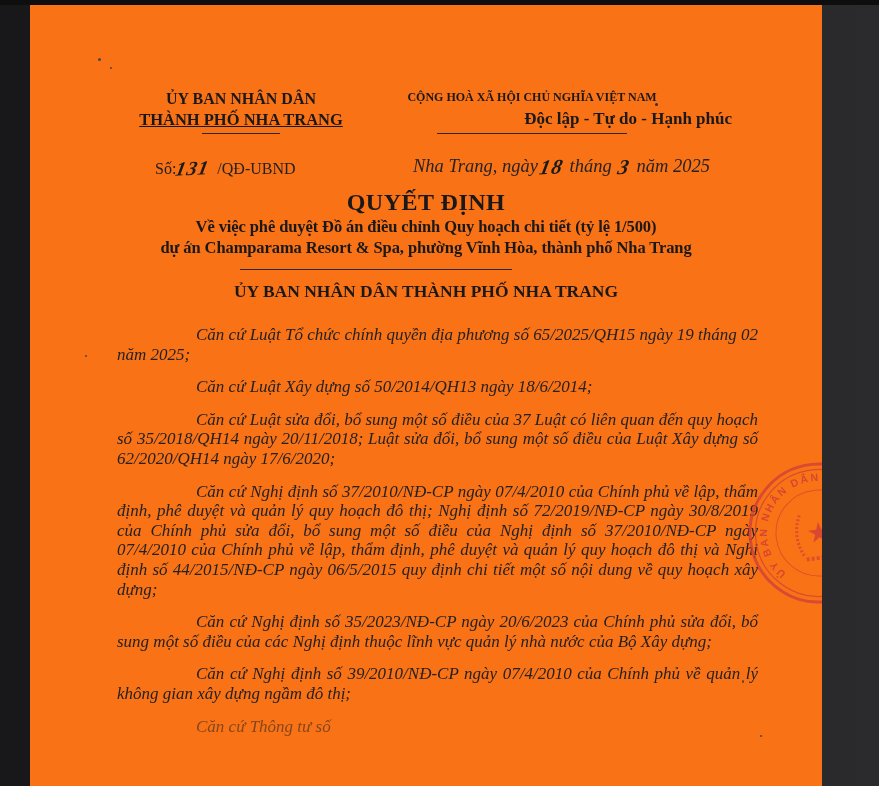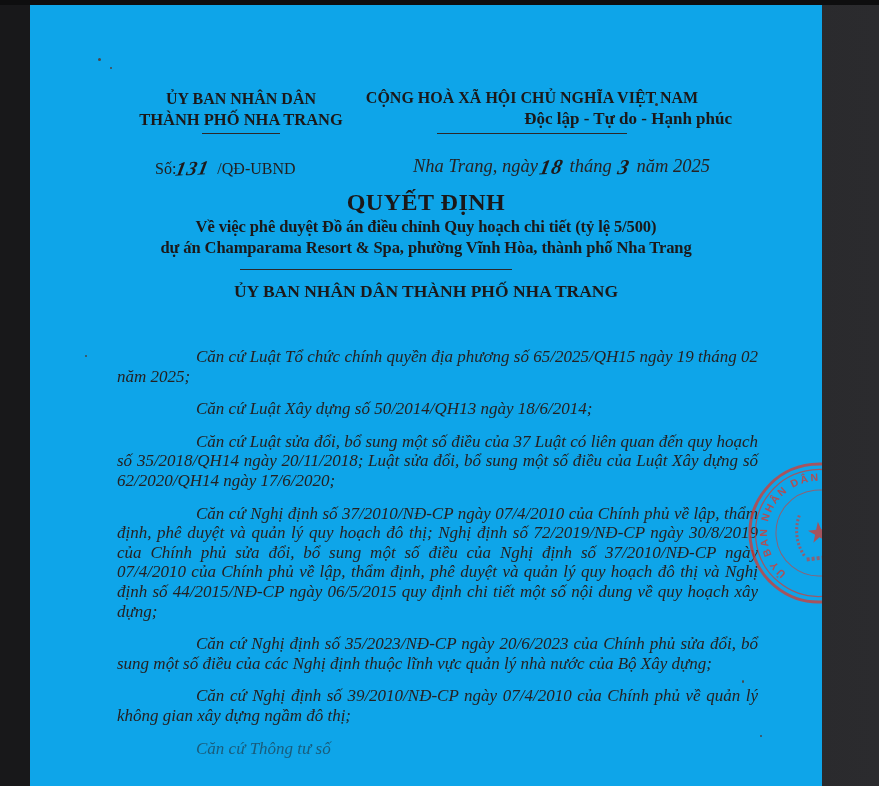--- a/index.html
+++ b/index.html
@@ -4,28 +4,28 @@
 <style>
   html,body{margin:0;padding:0;}
   body{
     width:879px;height:786px;overflow:hidden;position:relative;
     background:linear-gradient(90deg,#18181a 0px,#18181a 30px,#242427 400px,#2b2b2e 100%);
     font-family:"Liberation Serif","DejaVu Serif",serif;
   }
   .top-strip{position:absolute;left:0;top:0;width:879px;height:5px;background:#0e0e0f;}
   .page{
     position:absolute;left:30px;top:5px;width:792px;height:781px;
-    background:#0ea5e9;overflow:hidden;color:#232021;
+    background:#f97316;overflow:hidden;color:#232021;
   }
   .abs{position:absolute;}
   .c{text-align:center;}
   .b{font-weight:bold;color:#1b1819;}
   .hdr-l1{font-size:16px;line-height:20px;}
-  .hdr-l2{font-size:16.5px;line-height:21px;}
-  .hdr-r1{font-size:16px;line-height:21px;}
+  .hdr-l2{font-size:16.5px;line-height:21px;text-decoration:underline;}
+  .hdr-r1{font-size:12px;line-height:21px;}
   .hdr-r2{font-size:17px;line-height:22px;text-align:right;}
   .rule{height:0;border-top:1.6px solid #2c2829;margin:3px auto 0;}
   .so-line{font-size:16px;white-space:nowrap;}
   .date-line{font-style:italic;font-size:18.5px;white-space:nowrap;color:#262324;}
   .hw{
     font-style:italic;font-weight:bold;display:inline-block;
     transform:skewX(-14deg) rotate(-3deg);letter-spacing:1px;
     font-size:20px;position:relative;top:1px;color:#1d1a1b;
   }
   .hw-date{font-size:21px;top:2px;margin:0 2px;}
@@ -66,28 +66,28 @@
 
   <div class="abs date-line" style="left:383px;top:148px;">
     <span>Nha Trang,  ngày</span><span class="hw hw-date">18</span>
     <span>tháng</span>
     <span class="hw hw-date">3</span>
     <span>năm 2025</span>
   </div>
 
   <div class="abs c" style="left:46px;top:186px;width:700px;">
     <div class="b title-main">QUYẾT ĐỊNH</div>
-    <div class="b title-sub">Về việc phê duyệt Đồ án điều chỉnh Quy hoạch chi tiết (tỷ lệ 5/500)</div>
+    <div class="b title-sub">Về việc phê duyệt Đồ án điều chỉnh Quy hoạch chi tiết (tỷ lệ 1/500)</div>
     <div class="b title-sub" style="margin-top:0;">dự án Champarama Resort &amp; Spa, phường Vĩnh Hòa, thành phố Nha Trang</div>
   </div>
   <div class="abs rule" style="left:210px;top:264px;width:272px;margin:0;"></div>
 
   <div class="abs c b issuer" style="left:46px;top:275px;width:700px;">ỦY BAN NHÂN DÂN THÀNH PHỐ NHA TRANG</div>
 
-  <div class="abs" style="left:87px;top:342px;width:641px;">
+  <div class="abs" style="left:87px;top:320px;width:641px;">
     <p class="legal">Căn cứ Luật Tổ chức chính quyền địa phương số 65/2025/QH15 ngày 19 tháng 02 năm 2025;</p>
     <p class="legal">Căn cứ Luật Xây dựng số 50/2014/QH13 ngày 18/6/2014;</p>
     <p class="legal">Căn cứ Luật sửa đổi, bổ sung một số điều của 37 Luật có liên quan đến quy hoạch số 35/2018/QH14 ngày 20/11/2018; Luật sửa đổi, bổ sung một số điều của Luật Xây dựng số 62/2020/QH14 ngày 17/6/2020;</p>
     <p class="legal">Căn cứ Nghị định số 37/2010/NĐ-CP ngày 07/4/2010 của Chính phủ về lập, thẩm định, phê duyệt và quản lý quy hoạch đô thị; Nghị định số 72/2019/NĐ-CP ngày 30/8/2019 của Chính phủ sửa đổi, bổ sung một số điều của Nghị định số 37/2010/NĐ-CP ngày 07/4/2010 của Chính phủ về lập, thẩm định, phê duyệt và quản lý quy hoạch đô thị và Nghị định số 44/2015/NĐ-CP ngày 06/5/2015 quy định chi tiết một số nội dung về quy hoạch xây dựng;</p>
     <p class="legal">Căn cứ Nghị định số 35/2023/NĐ-CP ngày 20/6/2023 của Chính phủ sửa đổi, bổ sung một số điều của các Nghị định thuộc lĩnh vực quản lý nhà nước của Bộ Xây dựng;</p>
     <p class="legal">Căn cứ Nghị định số 39/2010/NĐ-CP ngày 07/4/2010 của Chính phủ về quản lý không gian xây dựng ngầm đô thị;</p>
     <p class="legal clipped">Căn cứ Thông tư số</p>
   </div>
 
   <svg class="stamp" width="150" height="150" viewBox="0 0 150 150">

